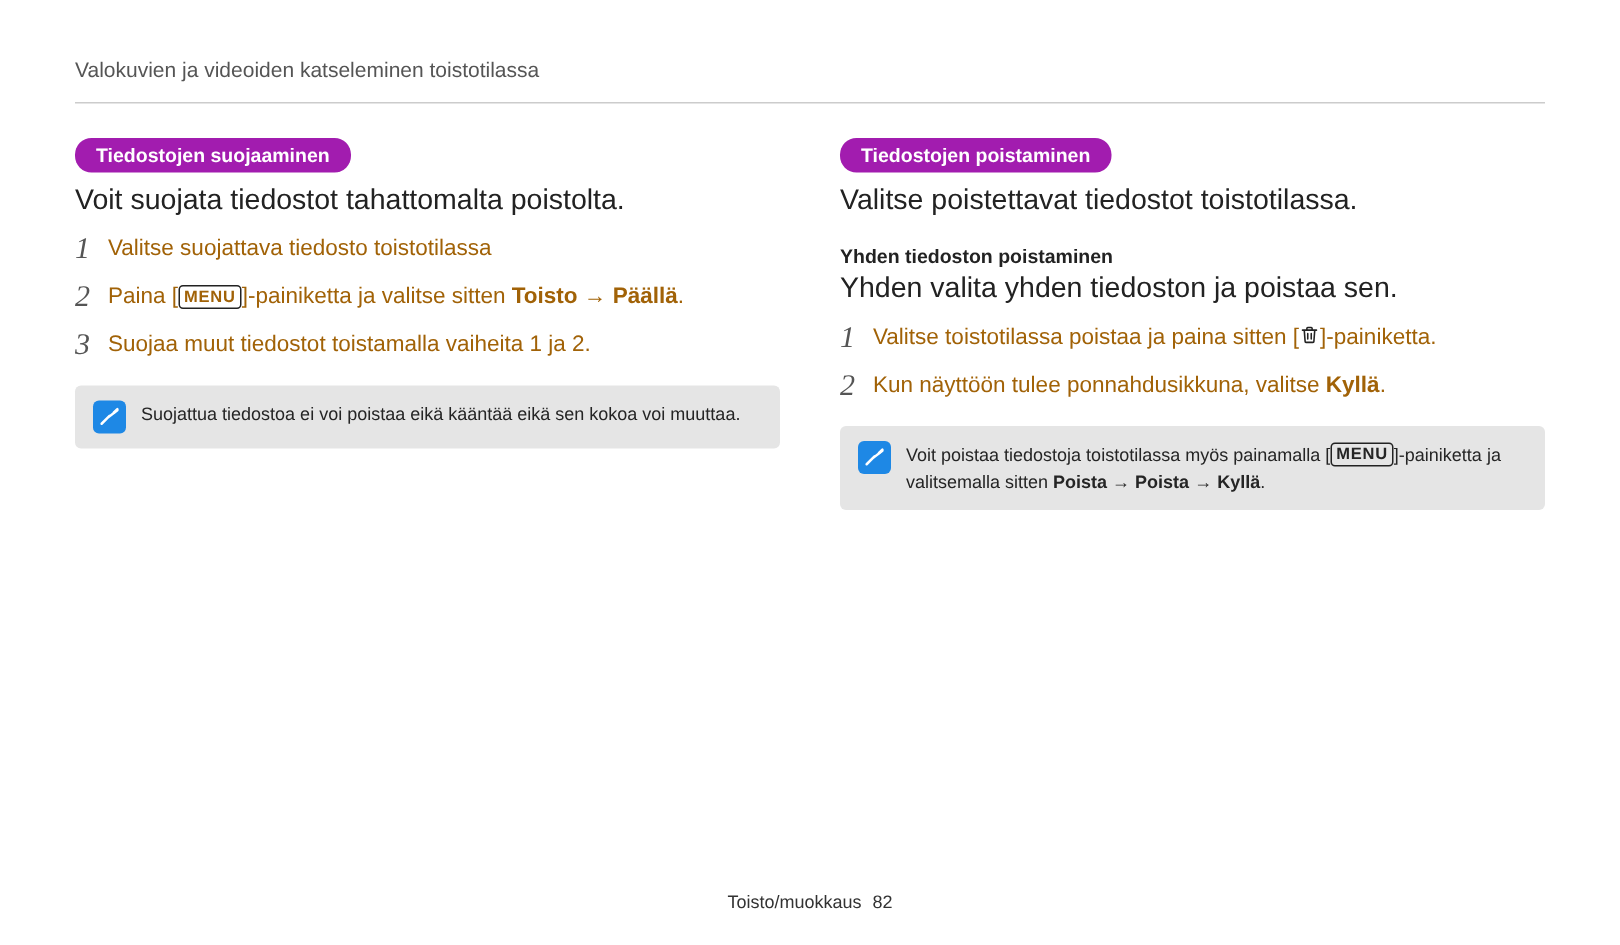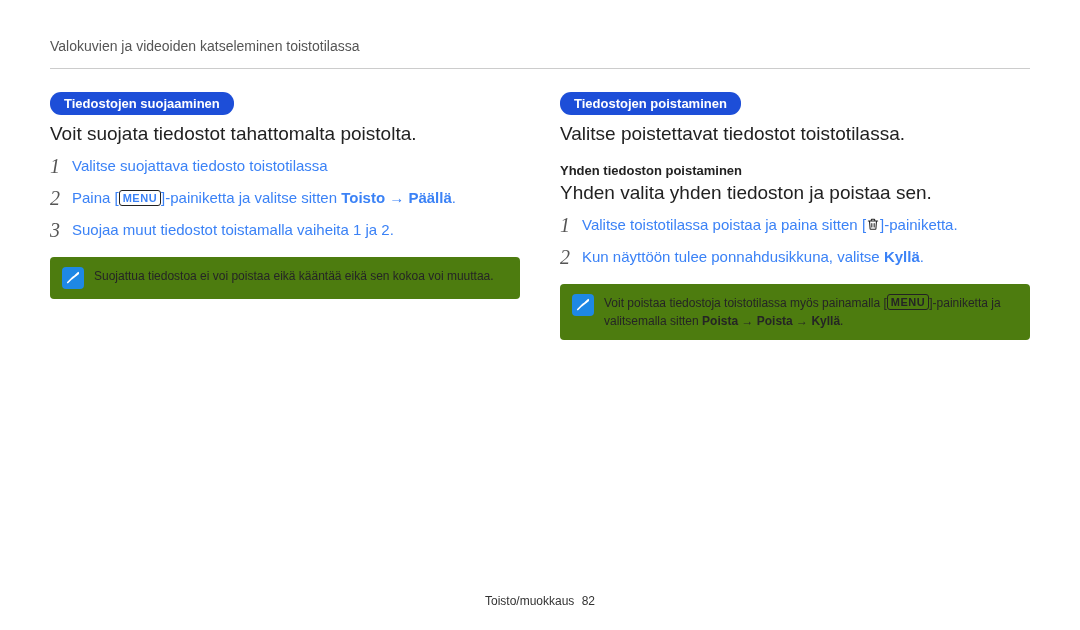--- a/index.html
+++ b/index.html
@@ -38,21 +38,21 @@
     left: 50px;
     right: 50px;
     display: flex;
     gap: 40px;
   }
   .col {
     flex: 1 1 0;
   }
   .pill {
     display: inline-block;
-    background: #1d4ed8;
+    background: #a21caf;
     color: #fff;
     font-size: 13px;
     font-weight: 600;
     padding: 4px 14px;
     border-radius: 11px;
     margin-bottom: 6px;
   }
   .lead {
     font-size: 19px;
     color: #222;
@@ -67,21 +67,21 @@
     font-style: italic;
     font-family: Georgia, "Times New Roman", serif;
     font-size: 20px;
     color: #555;
     width: 22px;
     flex-shrink: 0;
     line-height: 1.1;
   }
   .step-text {
     font-size: 15px;
-    color: #3b82f6;
+    color: #a16207;
     line-height: 1.4;
   }
   .bold { font-weight: 700; }
   .menu-chip {
     display: inline-flex;
     align-items: center;
     font-family: Arial, sans-serif;
     font-size: 11px;
     font-weight: 700;
     letter-spacing: 0.5px;
@@ -97,21 +97,21 @@
     display: inline-flex;
     vertical-align: -1px;
   }
   .trash-icon svg {
     width: 14px;
     height: 14px;
   }
   .note {
     display: flex;
     align-items: flex-start;
-    background: #4d7c0f;
+    background: #e5e5e5;
     border-radius: 4px;
     padding: 10px 12px;
     margin-top: 16px;
     gap: 10px;
   }
   .note-icon {
     flex-shrink: 0;
     width: 22px;
     height: 22px;
     border-radius: 4px;

